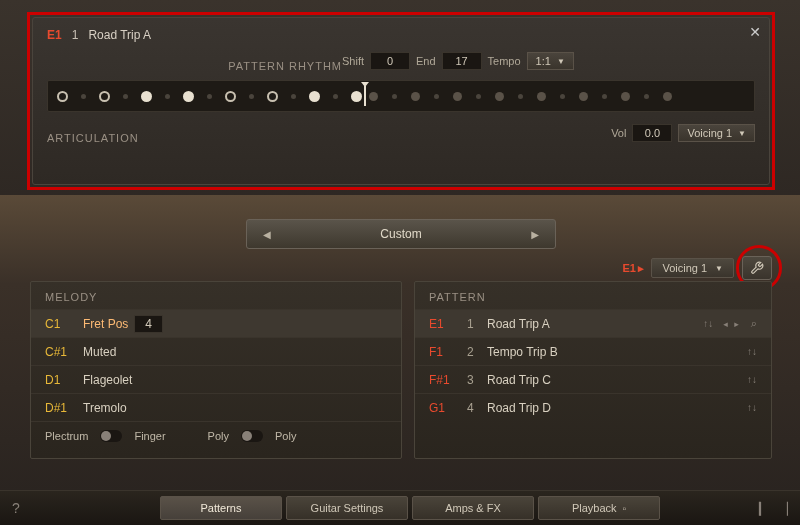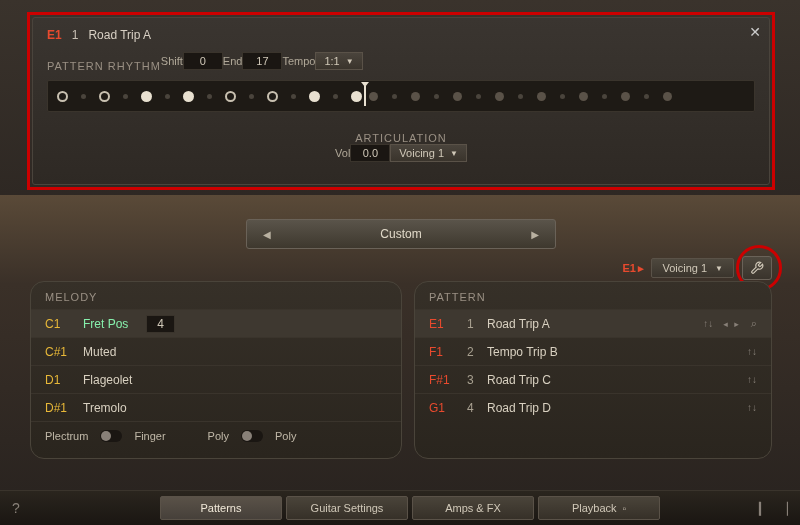--- a/index.html
+++ b/index.html
@@ -9,62 +9,62 @@
 
 
 .top-panel-wrap { position: absolute; top: 12px; left: 27px; width: 748px; height: 178px; border: 3px solid #cc0000; padding: 2px; }
 .top-panel { width: 100%; height: 100%; background: linear-gradient(180deg, #3a3530 0%, #2e2924 100%); border: 1px solid #4a443c; border-radius: 3px; padding: 10px 14px; position: relative; }
 .close-x { position: absolute; top: 6px; right: 8px; color: #ccc; font-size: 14px; cursor: pointer; }
 .tp-header { display: flex; align-items: center; gap: 10px; font-size: 12px; }
 .tp-key { color: #e84a2e; font-weight: bold; }
 .tp-num { color: #c8c0b4; }
 .tp-name { color: #d8d0c4; }
 .tp-section-label { color: #9a9084; font-size: 11px; letter-spacing: 1px; margin-top: 10px; }
-.tp-rhythm-row { display: flex; align-items: center; justify-content: flex-start; margin-top: 8px; }
-.tp-controls { display: flex; align-items: center; gap: 0; font-size: 11px; color: #b0a898; }
+.tp-rhythm-row { display: flex; align-items: center; justify-content: center; margin-top: 8px; }
+.tp-controls { display: flex; align-items: center; gap: 6px; font-size: 11px; color: #b0a898; }
 .tp-field { background: #1a1612; border: 1px solid #3a342c; color: #d0c8b8; padding: 2px 10px; min-width: 40px; text-align: center; font-size: 11px; }
 .tp-select { background: linear-gradient(180deg, #4a443c, #3a342c); border: 1px solid #5a5248; color: #d0c8b8; padding: 2px 8px; font-size: 11px; display: flex; align-items: center; gap: 6px; }
 .tp-select .caret { font-size: 8px; }
 .step-row { display: flex; align-items: center; gap: 0; margin-top: 8px; background: #1e1a15; border: 1px solid #3a342c; border-radius: 2px; padding: 6px 4px; height: 32px; }
 .step { width: 21px; display: flex; align-items: center; justify-content: center; }
 .step-dot { width: 5px; height: 5px; border-radius: 50%; background: #4a443c; }
 .step-ring { width: 11px; height: 11px; border-radius: 50%; border: 2px solid #c8c0b0; }
 .step-full { width: 11px; height: 11px; border-radius: 50%; background: #e8e0d0; }
 .step-dim { width: 9px; height: 9px; border-radius: 50%; background: #5a5248; }
 .playhead { width: 2px; height: 20px; background: #e8e0d0; margin: 0 -3px 0 -3px; position: relative; }
 .playhead::before { content: ''; position: absolute; top: -4px; left: -3px; width: 0; height: 0; border-left: 4px solid transparent; border-right: 4px solid transparent; border-top: 5px solid #e8e0d0; }
-.tp-artic-row { display: flex; align-items: center; justify-content: space-between; margin-top: 10px; flex-direction: column; }
+.tp-artic-row { display: flex; align-items: center; justify-content: space-between; margin-top: 10px; }
 
 
 .mid-bg { position: absolute; top: 195px; left: 0; width: 800px; height: 297px; background: linear-gradient(180deg, #5a4a38 0%, #3a3028 30%, #2a2420 100%); }
 
 
 .selector-bar { position: absolute; top: 219px; left: 246px; width: 310px; height: 30px; background: linear-gradient(180deg, #5a544a, #3e382e); border: 1px solid #6a6258; border-radius: 3px; display: flex; align-items: center; justify-content: space-between; padding: 0 16px; color: #e0d8c8; font-size: 12px; }
 .sel-arrow { color: #b8b0a0; font-size: 10px; cursor: pointer; }
 
 
 .right-upper { position: absolute; top: 256px; right: 28px; display: flex; align-items: center; gap: 8px; }
 .ru-key { color: #e84a2e; font-size: 11px; font-weight: bold; display: flex; align-items: center; gap: 2px; }
 .ru-voicing { background: linear-gradient(180deg, #4e483e, #3a342c); border: 1px solid #5a5248; color: #d0c8b8; padding: 3px 10px; font-size: 11px; display: flex; align-items: center; gap: 8px; border-radius: 2px; }
 .wrench-btn { width: 30px; height: 24px; background: linear-gradient(180deg, #4e483e, #3a342c); border: 1px solid #6a6258; border-radius: 3px; display: flex; align-items: center; justify-content: center; color: #d0c8b8; }
 .wrench-circle { position: absolute; top: 245px; right: 18px; width: 46px; height: 46px; border: 3px solid #cc0000; border-radius: 50%; pointer-events: none; }
 
 
-.panel { position: absolute; background: linear-gradient(180deg, #363028 0%, #2a251e 100%); border: 1px solid #4a443a; border-radius: 14px; }
+.panel { position: absolute; background: linear-gradient(180deg, #363028 0%, #2a251e 100%); border: 1px solid #4a443a; border-radius: 2px; }
 .panel-melody { top: 281px; left: 30px; width: 372px; height: 178px; }
 .panel-pattern { top: 281px; left: 414px; width: 358px; height: 178px; }
 .panel-title { color: #9a9084; font-size: 11px; letter-spacing: 1px; padding: 9px 14px 6px; }
 .list-row { display: flex; align-items: center; padding: 6px 14px; border-top: 1px solid #3a342c; font-size: 12px; height: 28px; }
 .list-row.sel { background: #3e3830; }
 .lr-key { color: #e8b838; width: 38px; }
 .lr-key.red { color: #e84a2e; }
 .lr-num { color: #a8a090; width: 20px; }
 .lr-name { color: #d8d0c0; flex: 1; }
 .lr-extras { display: flex; gap: 10px; color: #888078; font-size: 11px; align-items: center; }
-.lr-pos-label { color: #86efac; margin-right: 18px; }
+.lr-pos-label { color: #fdba74; margin-right: 6px; }
 .lr-pos-val { background: #1a1612; border: 1px solid #3a342c; padding: 1px 10px; color: #d0c8b8; }
 .arrows-ud { font-size: 10px; color: #888078; }
 .arrows-lr { font-size: 9px; color: #888078; letter-spacing: 2px; }
 .zoom-ic { font-size: 11px; color: #888078; }
 .toggle-row { display: flex; align-items: center; padding: 8px 14px; border-top: 1px solid #3a342c; font-size: 11px; color: #c0b8a8; gap: 6px; }
 .toggle-sw { width: 22px; height: 12px; background: #1a1612; border-radius: 6px; display: inline-flex; align-items: center; padding: 0 1px; margin: 0 6px; }
 .toggle-sw.left::before { content: ''; width: 10px; height: 10px; background: #888078; border-radius: 50%; }
 
 
 .bottom-bar { position: absolute; bottom: 0; left: 0; width: 800px; height: 35px; background: linear-gradient(180deg, #2a251e, #1a1612); border-top: 1px solid #3a342c; display: flex; align-items: center; padding: 0 12px; gap: 4px; }

